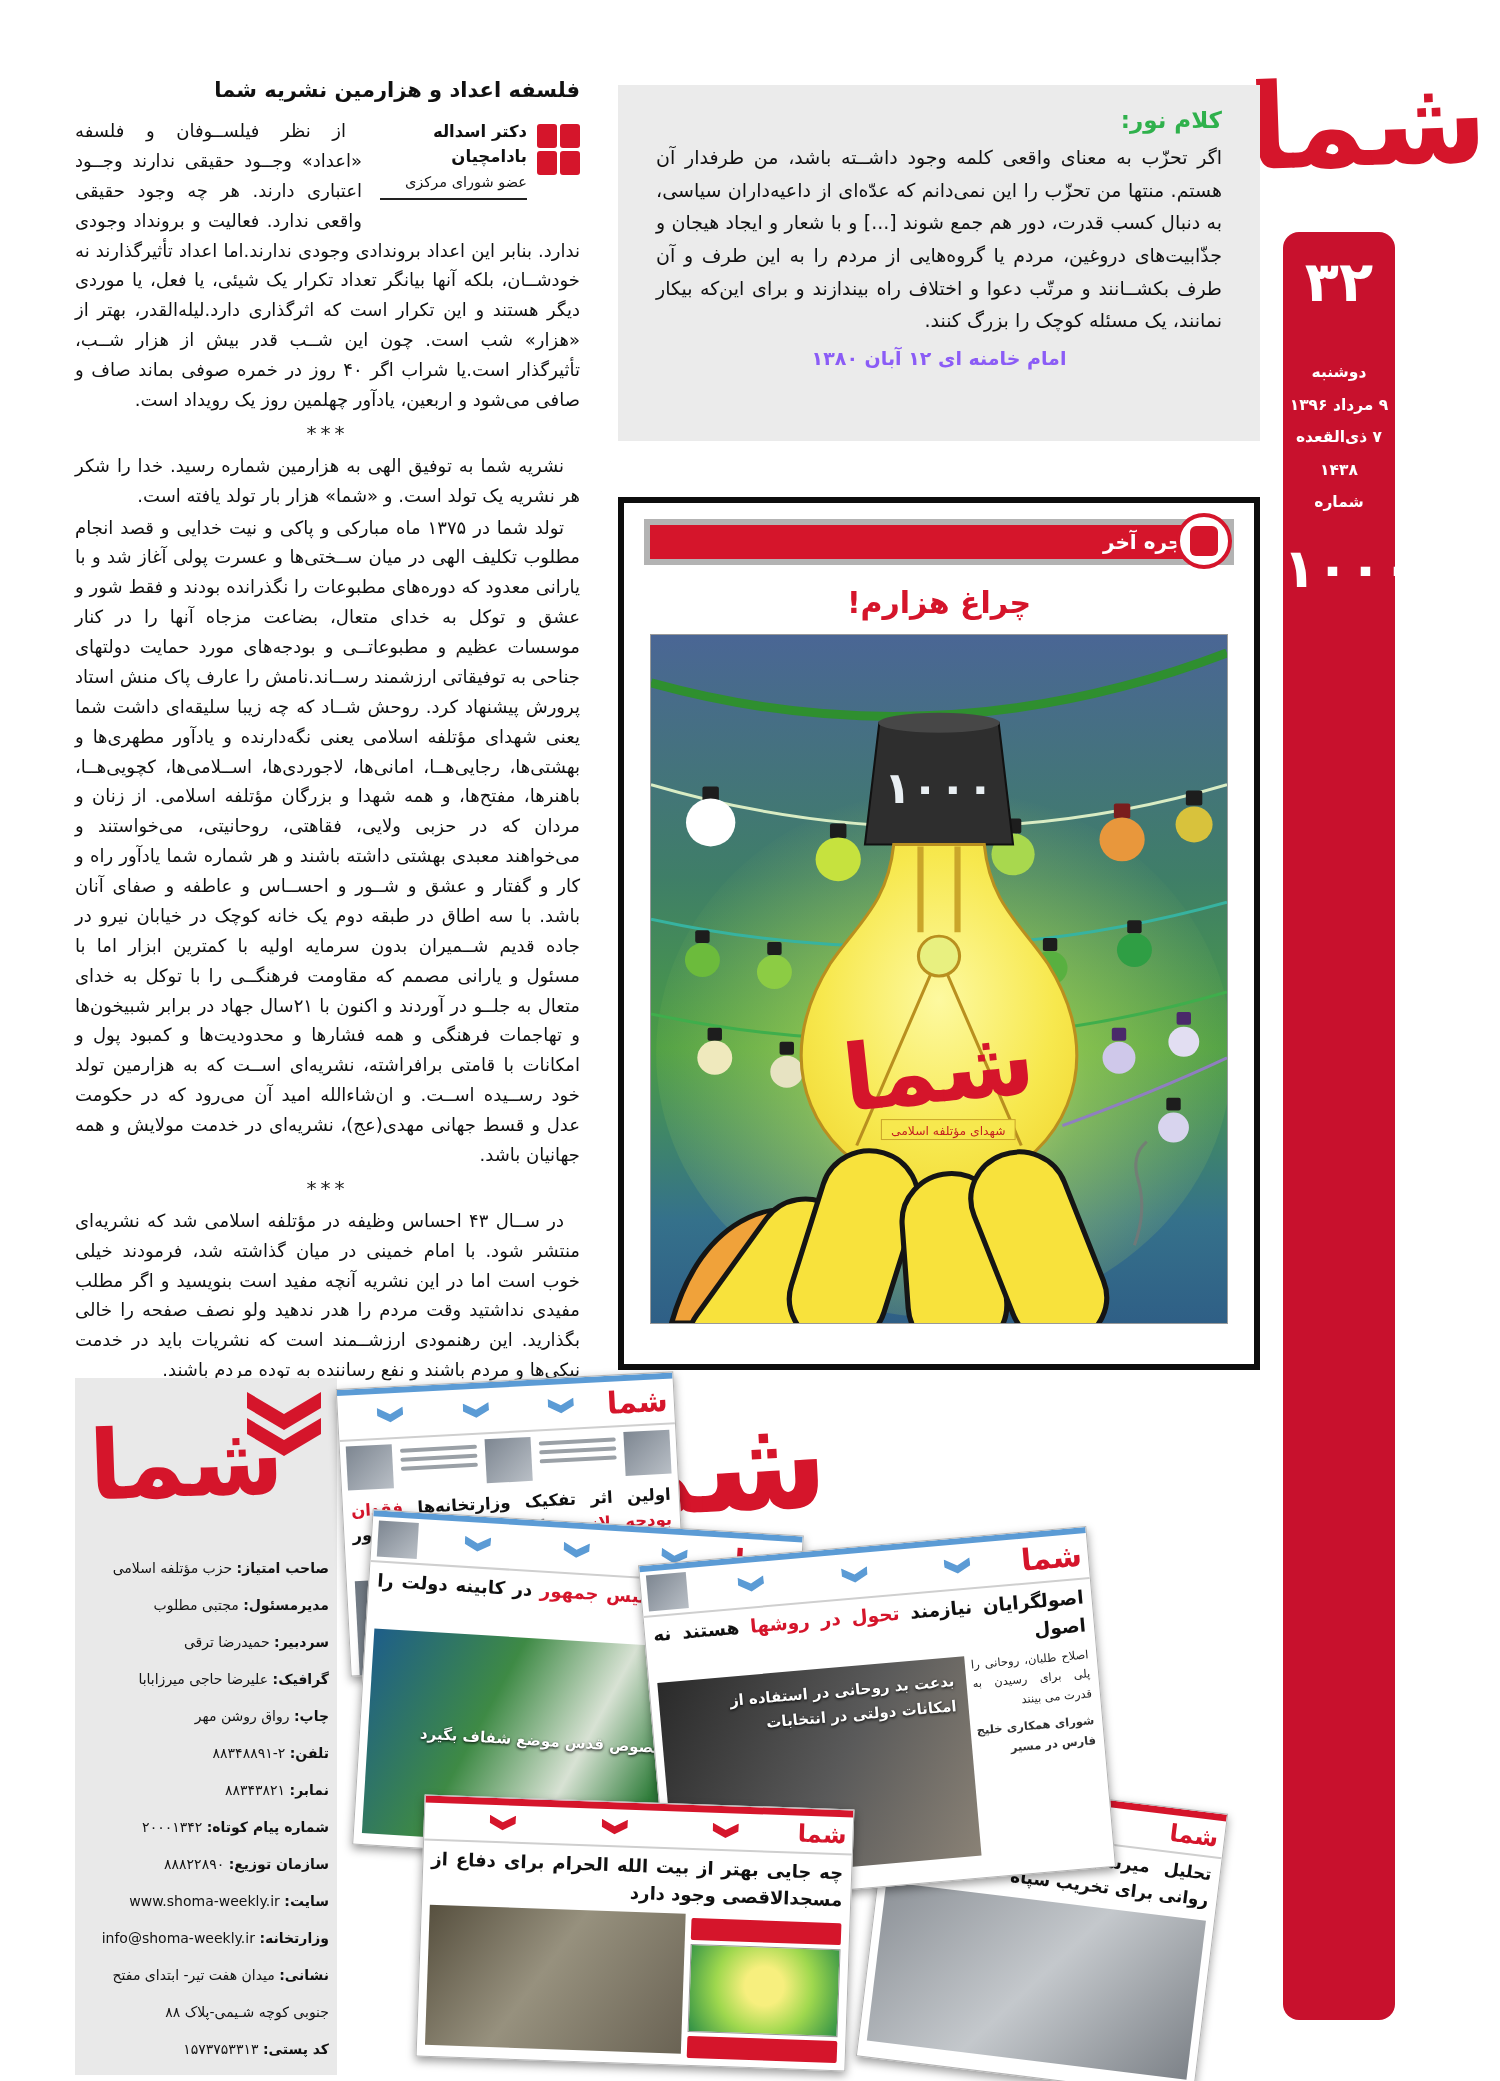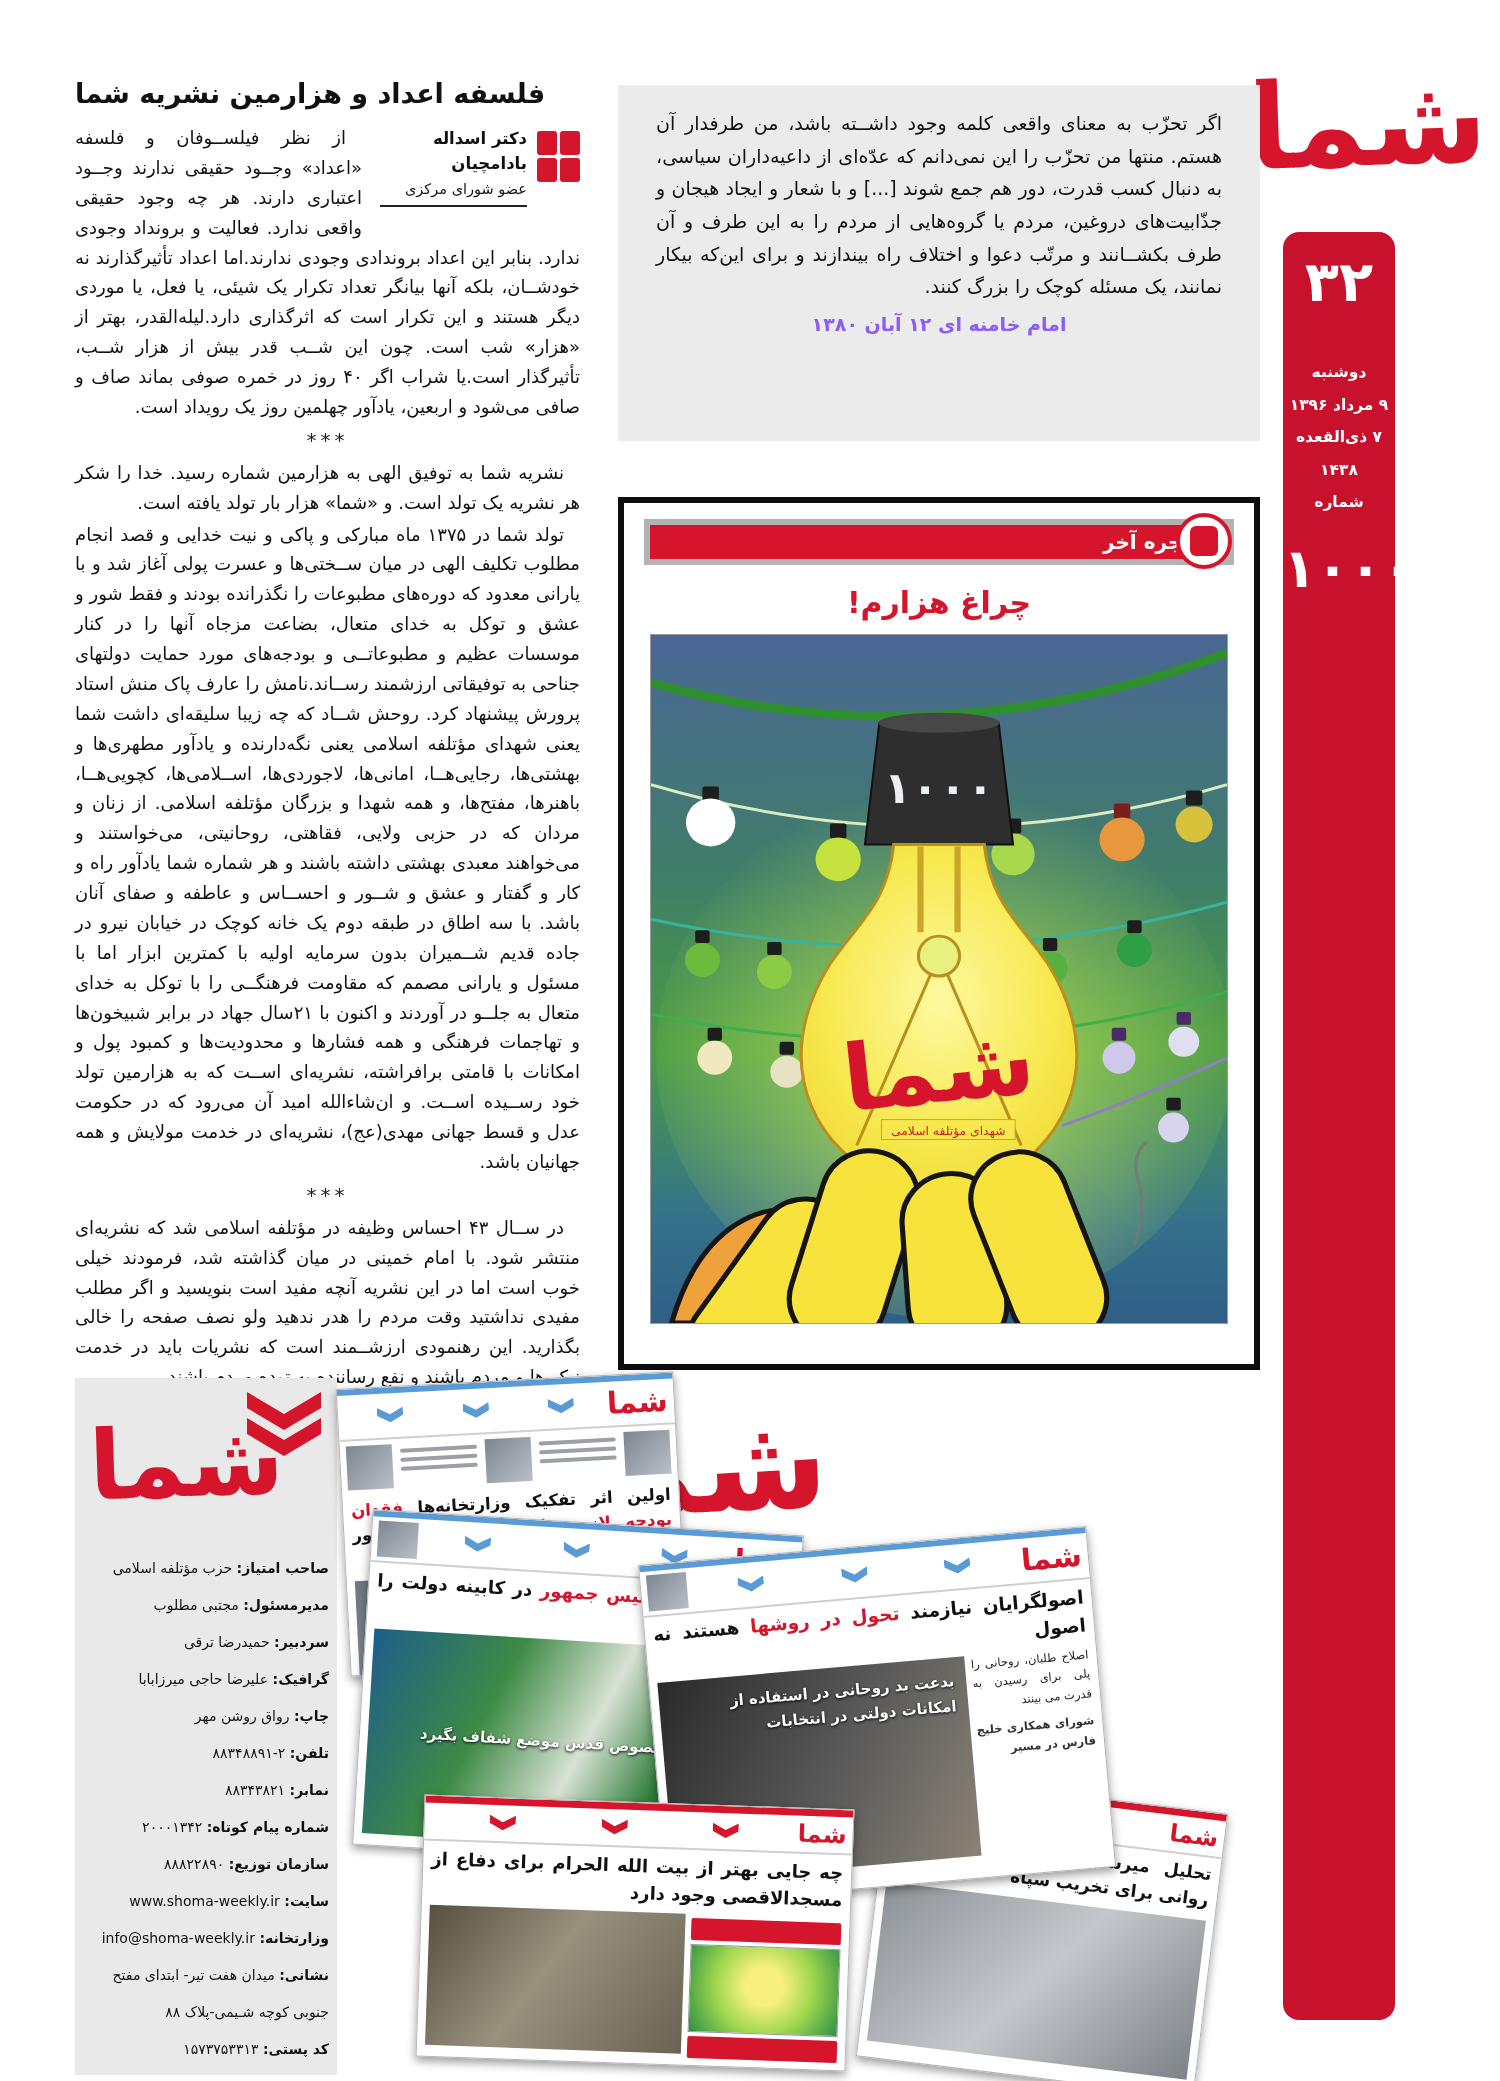--- a/index.html
+++ b/index.html
@@ -11,21 +11,21 @@
     color:#d5152b;font-size:118px;font-weight:bold;text-align:center;line-height:170px;
     transform:rotate(-2deg);}
   .side-rail{position:absolute;left:1283px;top:232px;width:112px;height:1788px;
     background:#c8112d;border-radius:16px;color:#fff;text-align:center;}
   .side-issue-big{font-size:56px;font-weight:bold;margin-top:22px;line-height:1;}
   .side-dates{margin-top:46px;font-size:15.5px;font-weight:bold;line-height:2.1;direction:rtl;}
   .side-1000{margin-top:18px;font-size:54px;font-weight:bold;letter-spacing:-3px;}
 
   
   .article{position:absolute;left:75px;top:78px;width:505px;direction:rtl;color:#111;}
-  .article h1{font-size:27px;font-weight:bold;text-align:left;margin:0 0 14px 0;}
+  .article h1{font-size:21px;font-weight:bold;text-align:right;margin:0 0 14px 0;}
   .byline{float:right;width:200px;margin:4px 0 10px 18px;display:flex;gap:10px;align-items:flex-start;}
   .byline-ico{display:grid;grid-template-columns:20px 20px;grid-template-rows:24px 24px;gap:3px;flex:0 0 auto;margin-top:4px;}
   .byline-ico span{background:#d5152b;border-radius:3px;}
   .byline-txt{border-bottom:2px solid #222;padding-bottom:8px;}
   .byline-name{font-size:16.5px;font-weight:bold;line-height:1.5;}
   .byline-role{font-size:14.5px;margin-top:4px;}
   .article p{font-size:18px;line-height:1.66;text-align:justify;margin:0 0 2px 0;text-indent:16px;}
   .sep{ text-align:center;font-size:20px;letter-spacing:4px;color:#222;margin:6px 0;}
 
   
@@ -128,20 +128,21 @@
     </div>
     <p>از نظر فیلســوفان و فلسفه «اعداد» وجــود حقیقی ندارند وجــود اعتباری دارند. هر چه وجود حقیقی واقعی ندارد. فعالیت و برونداد وجودی ندارد. بنابر این اعداد بروندادی وجودی ندارند.اما اعداد تأثیرگذارند نه خودشــان، بلکه آنها بیانگر تعداد تکرار یک شیئی، یا فعل، یا موردی دیگر هستند و این تکرار است که اثرگذاری دارد.لیله‌القدر، بهتر از «هزار» شب است. چون این شــب قدر بیش از هزار شــب، تأثیرگذار است.یا شراب اگر ۴۰ روز در خمره صوفی بماند صاف و صافی می‌شود و اربعین، یادآور چهلمین روز یک رویداد است.</p>
     <div class="sep">***</div>
     <p>نشریه شما به توفیق الهی به هزارمین شماره رسید. خدا را شکر هر نشریه یک تولد است. و «شما» هزار بار تولد یافته است.</p>
     <p>تولد شما در ۱۳۷۵ ماه مبارکی و پاکی و نیت خدایی و قصد انجام مطلوب تکلیف الهی در میان ســختی‌ها و عسرت پولی آغاز شد و با یارانی معدود که دوره‌های مطبوعات را نگذرانده بودند و فقط شور و عشق و توکل به خدای متعال، بضاعت مزجاه آنها را در کنار موسسات عظیم و مطبوعاتــی و بودجه‌های مورد حمایت دولتهای جناحی به توفیقاتی ارزشمند رســاند.نامش را عارف پاک منش استاد پرورش پیشنهاد کرد. روحش شــاد که چه زیبا سلیقه‌ای داشت شما یعنی شهدای مؤتلفه اسلامی یعنی نگه‌دارنده و یادآور مطهری‌ها و بهشتی‌ها، رجایی‌هــا، امانی‌ها، لاجوردی‌ها، اســلامی‌ها، کچویی‌هــا، باهنرها، مفتح‌ها، و همه شهدا و بزرگان مؤتلفه اسلامی. از زنان و مردان که در حزبی ولایی، فقاهتی، روحانیتی، می‌خواستند و می‌خواهند معبدی بهشتی داشته باشند و هر شماره شما یادآور راه و کار و گفتار و عشق و شــور و احســاس و عاطفه و صفای آنان باشد. با سه اطاق در طبقه دوم یک خانه کوچک در خیابان نیرو در جاده قدیم شــمیران بدون سرمایه اولیه با کمترین ابزار اما با مسئول و یارانی مصمم که مقاومت فرهنگــی را با توکل به خدای متعال به جلــو در آوردند و اکنون با ۲۱سال جهاد در برابر شبیخون‌ها و تهاجمات فرهنگی و همه فشارها و محدودیت‌ها و کمبود پول و امکانات با قامتی برافراشته، نشریه‌ای اســت که به هزارمین تولد خود رســیده اســت. و ان‌شاءالله امید آن می‌رود که در حکومت عدل و قسط جهانی مهدی(عج)، نشریه‌ای در خدمت مولایش و همه جهانیان باشد.</p>
     <div class="sep">***</div>
     <p>در ســال ۴۳ احساس وظیفه در مؤتلفه اسلامی شد که نشریه‌ای منتشر شود. با امام خمینی در میان گذاشته شد، فرمودند خیلی خوب است اما در این نشریه آنچه مفید است بنویسید و اگر مطلب مفیدی نداشتید وقت مردم را هدر ندهید ولو نصف صفحه را خالی بگذارید. این رهنمودی ارزشــمند است که نشریات باید در خدمت نیکی‌ها و مردم باشند و نفع رساننده به توده مردم باشند.</p>
   </div>
 
   <div class="quote-box">
+    <div class="quote-head">کلام نور:</div>
     <div class="quote-text">اگر تحزّب به معنای واقعی کلمه وجود داشــته باشد، من طرفدار آن هستم. منتها من تحزّب را این نمی‌دانم که عدّه‌ای از داعیه‌داران سیاسی، به دنبال کسب قدرت، دور هم جمع شوند [...] و با شعار و ایجاد هیجان و جذّابیت‌های دروغین، مردم یا گروه‌هایی از مردم را به این طرف و آن طرف بکشــانند و مرتّب دعوا و اختلاف راه بیندازند و برای این‌که بیکار نمانند، یک مسئله کوچک را بزرگ کنند.</div>
     <div class="quote-attr">امام خامنه ای ۱۲ آبان ۱۳۸۰</div>
   </div>
 
   <div class="last-window">
     <div class="lw-bar">
       <div class="lw-red">
           <span>پنجره آخر</span>
         </div>
       <div class="lw-circle"></div>

